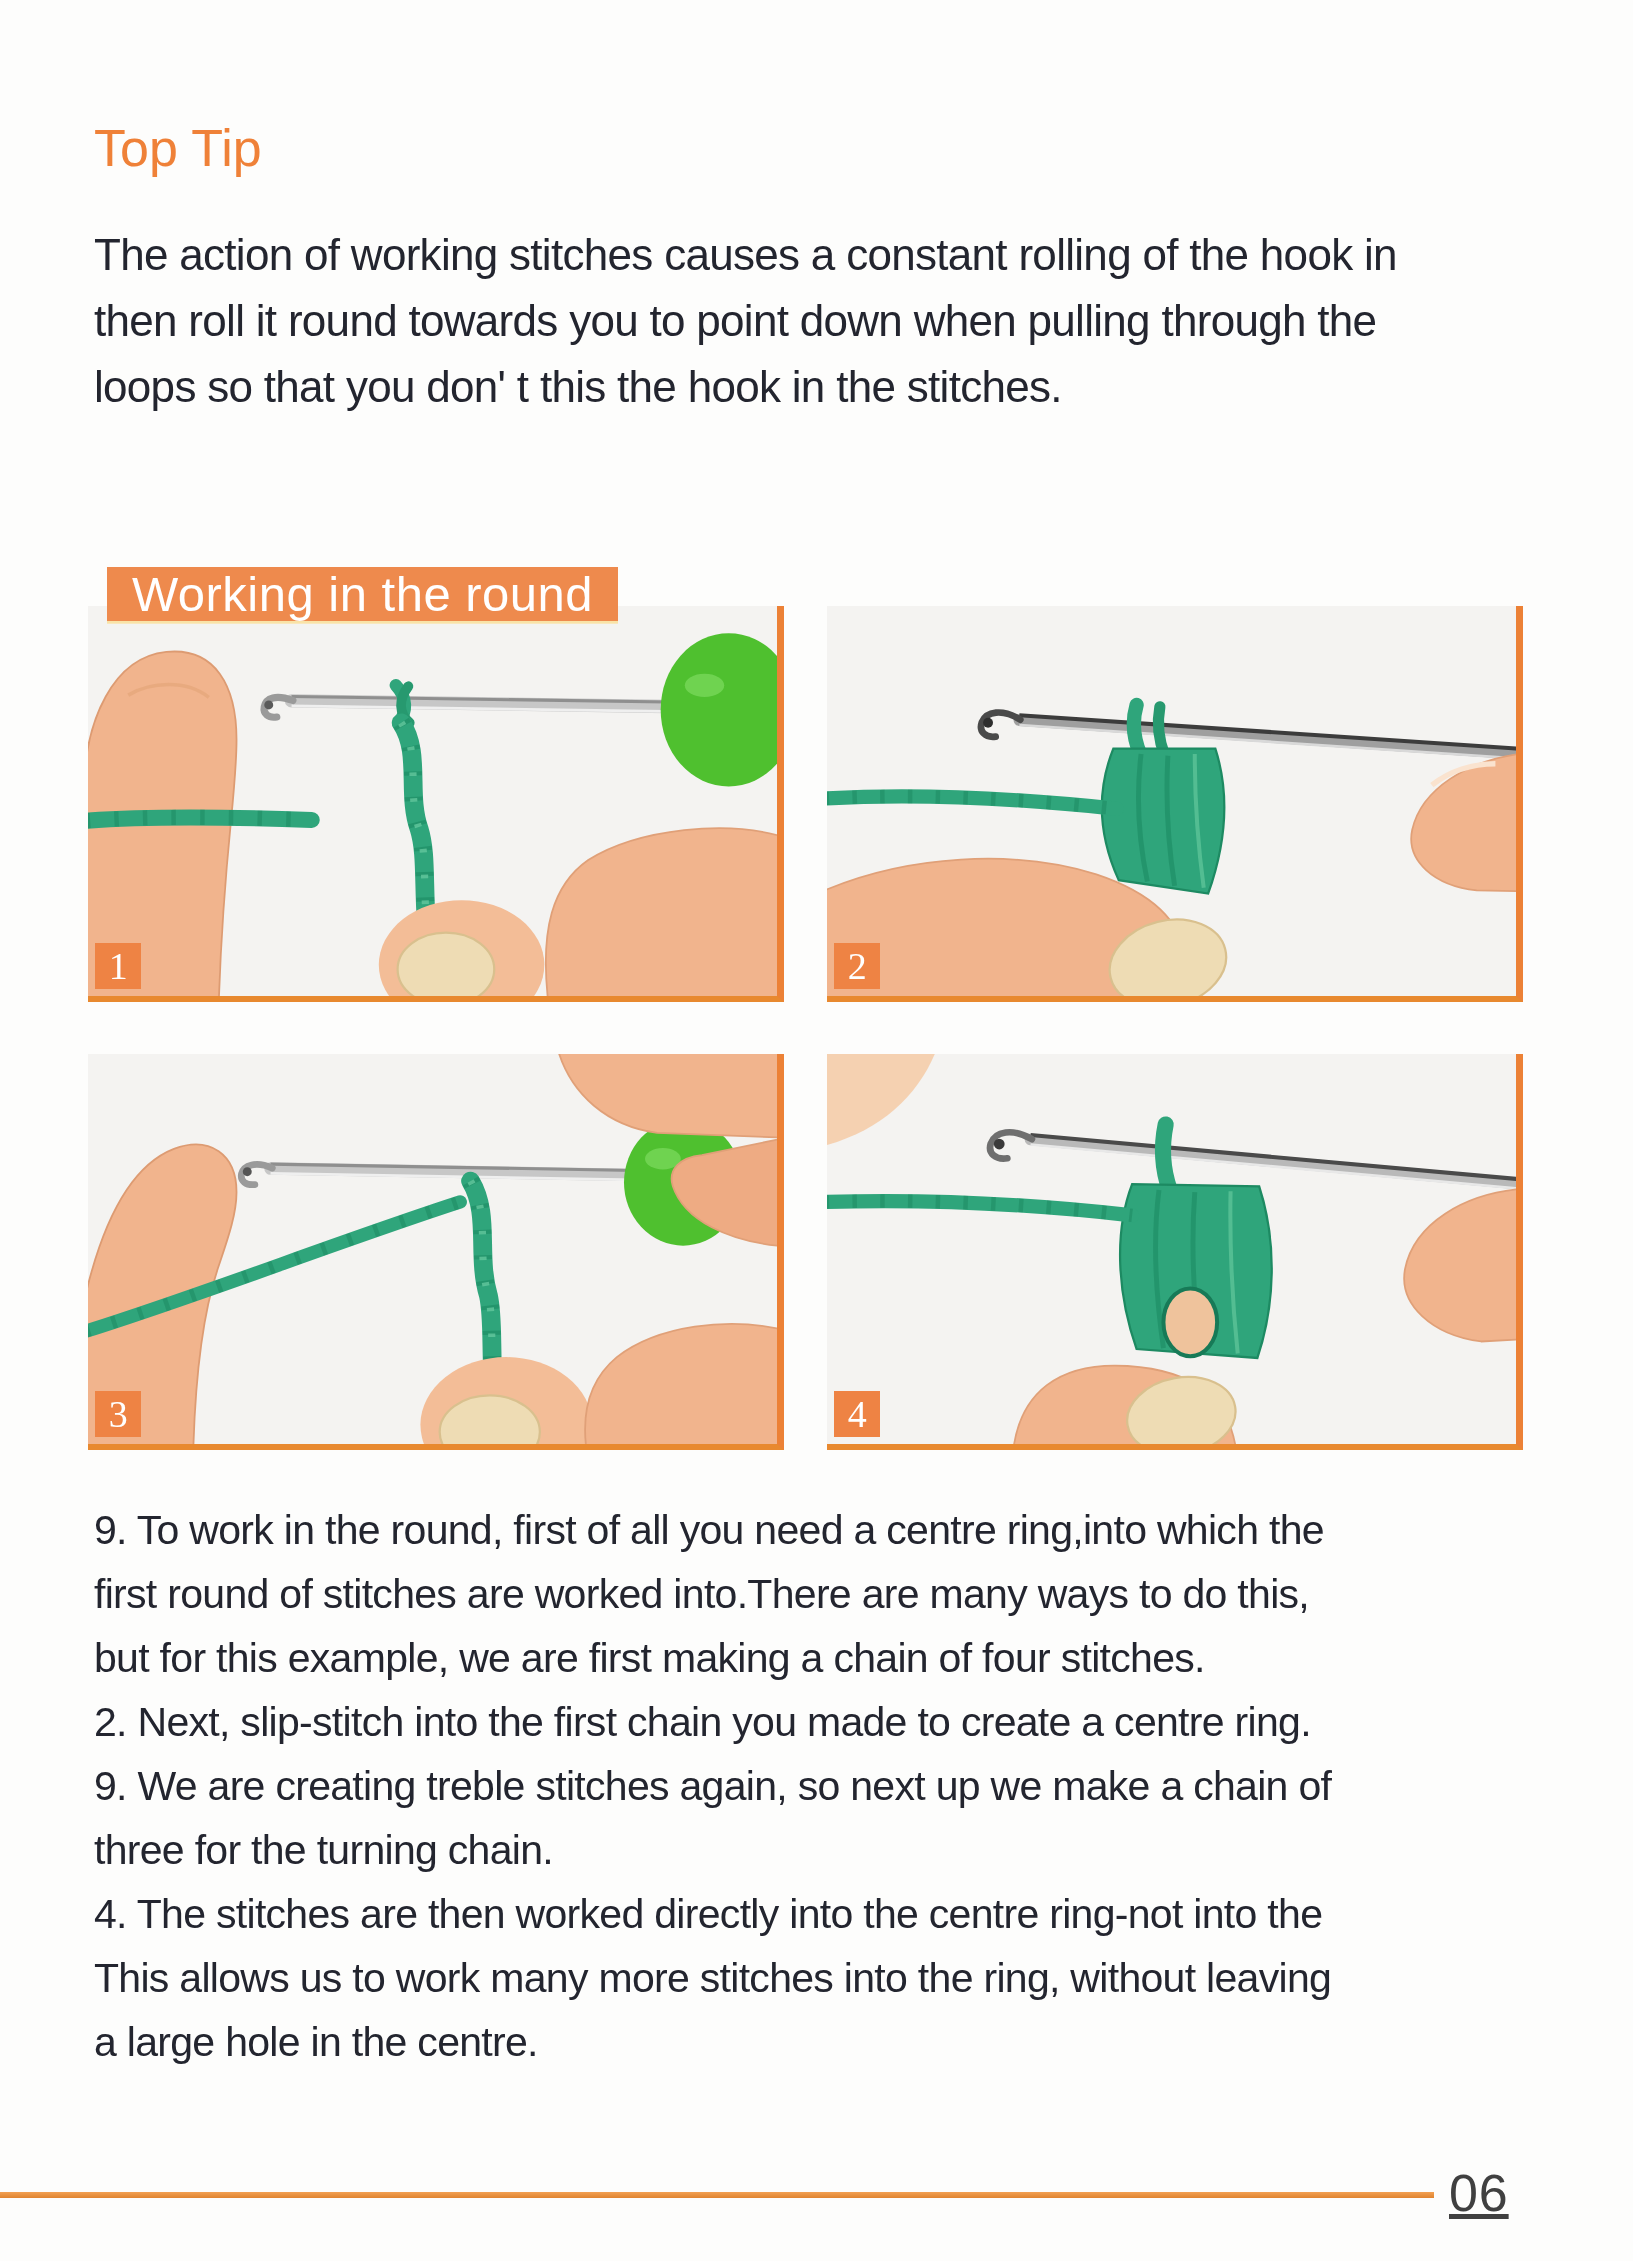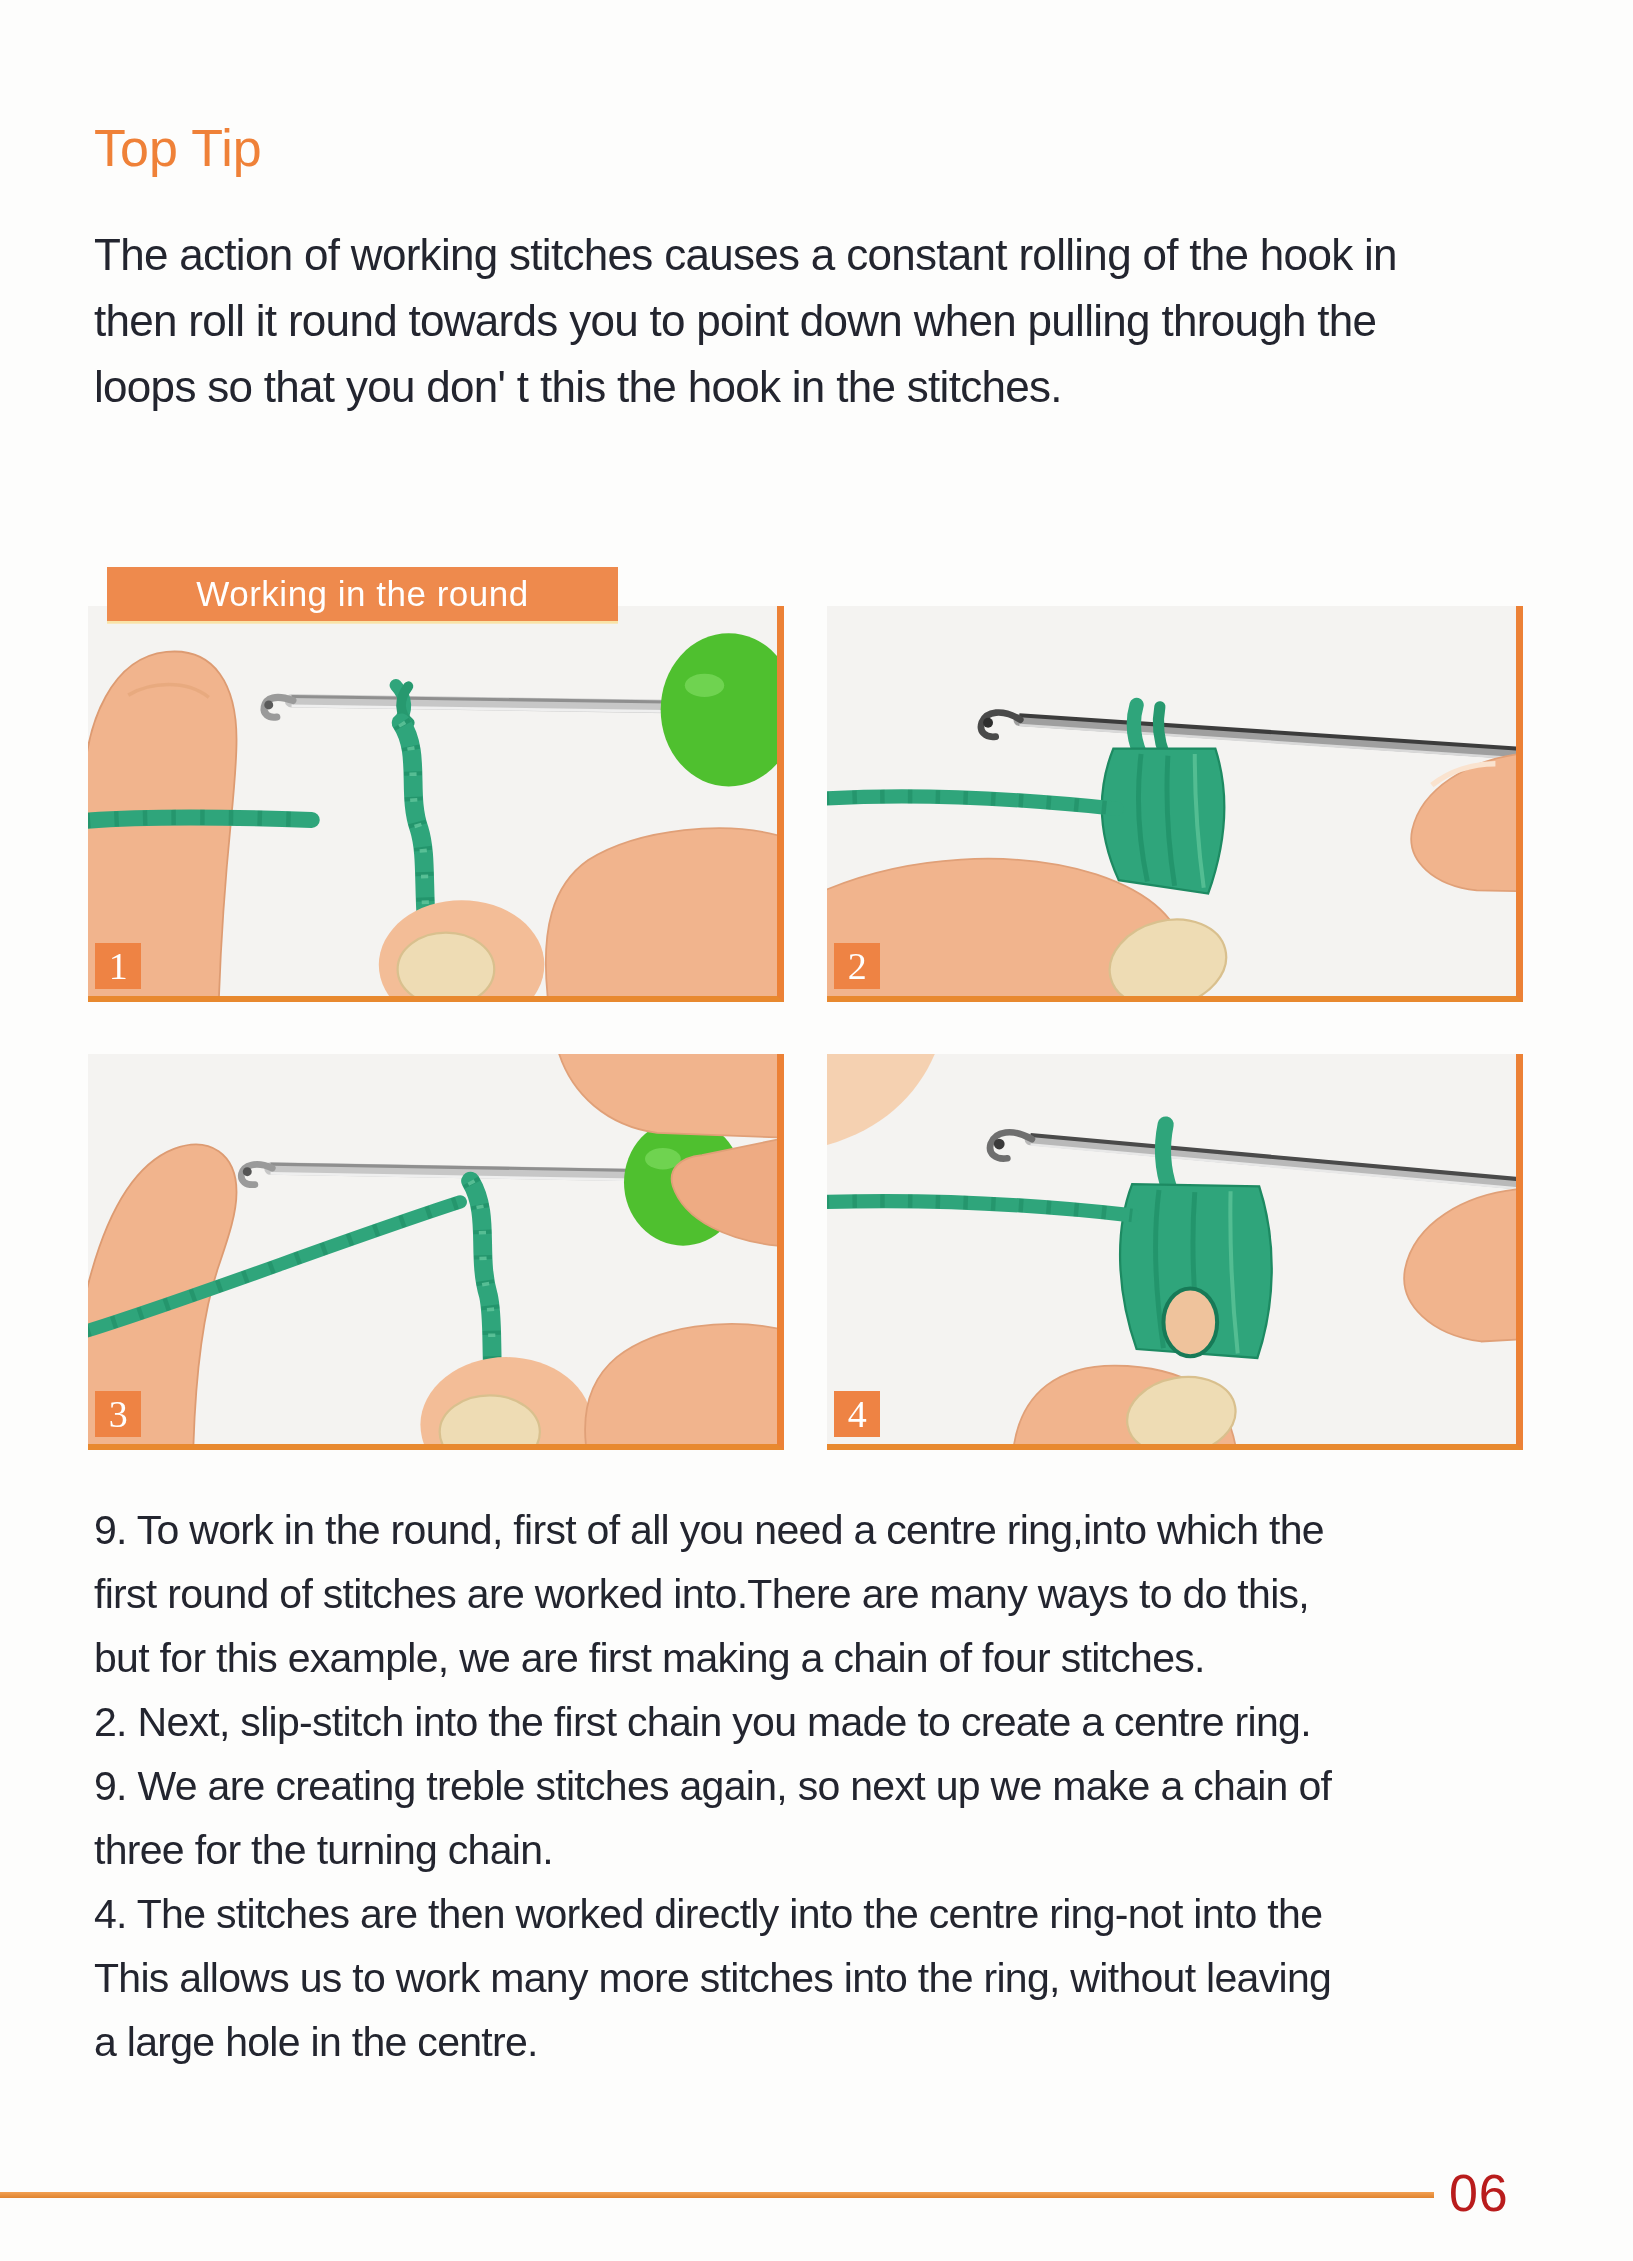--- a/index.html
+++ b/index.html
@@ -28,21 +28,21 @@
     color:#23252f;
     letter-spacing:-0.7px;
   }
   .text-line{white-space:nowrap;}
   .section-banner{
     position:absolute;
     left:107px; top:567px;
     width:511px; height:54px;
     background:#ee8a4d;
     color:#ffffff;
-    font-size:35px;
+    font-size:49px;
     display:flex;
     align-items:center;
     justify-content:center;
     letter-spacing:0.5px;
     z-index:5;
     box-shadow:0 2.7px 0 rgba(250,225,160,0.9);
   }
   .photo{
     position:absolute;
     width:696px; height:396px;
@@ -82,22 +82,23 @@
   .footer-rule{
     position:absolute;
     left:0; top:2192px;
     width:1434px; height:5.9px;
     background:linear-gradient(#f2a052,#e0832e);
   }
   .page-number{
     position:absolute;
     left:1449px; top:2163px;
     font-size:52px;
-    color:#b91c1c;
+    color:#404040;
     letter-spacing:0.9px;
+    text-decoration:underline;
   }
 </style>
 </head>
 <body>
 
 <div class="page">
 
   <div class="page-title">Top Tip</div>
 
   <div class="tip-paragraph">

